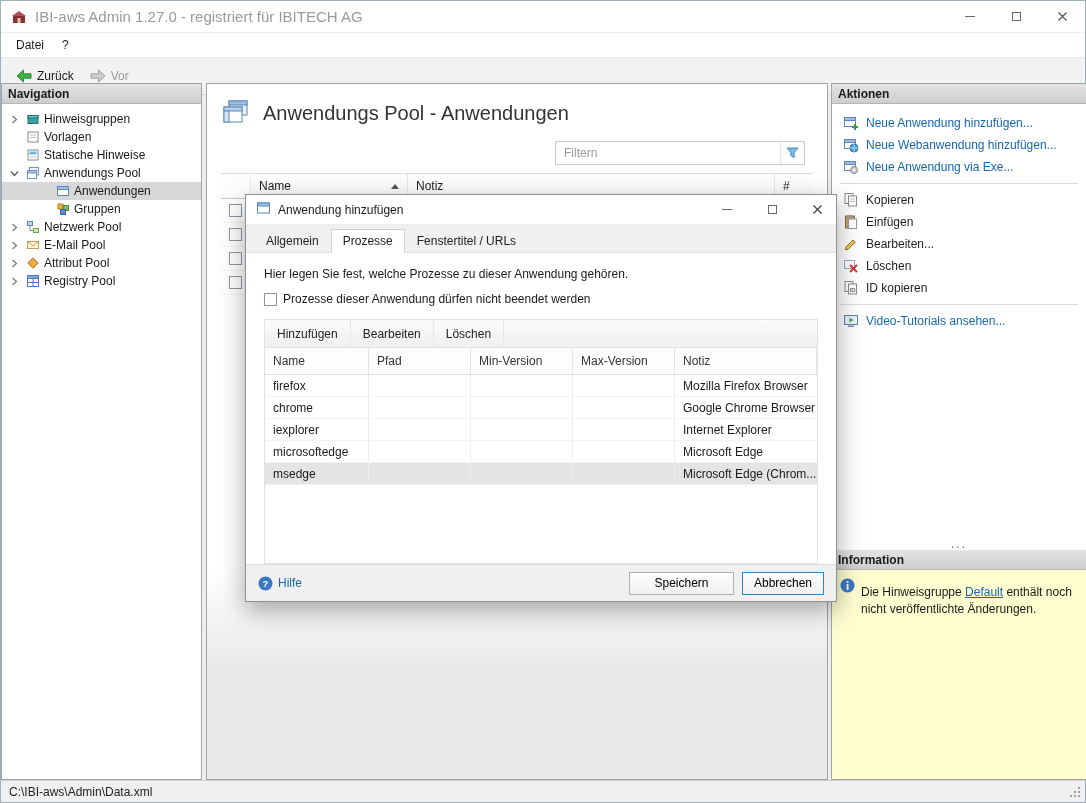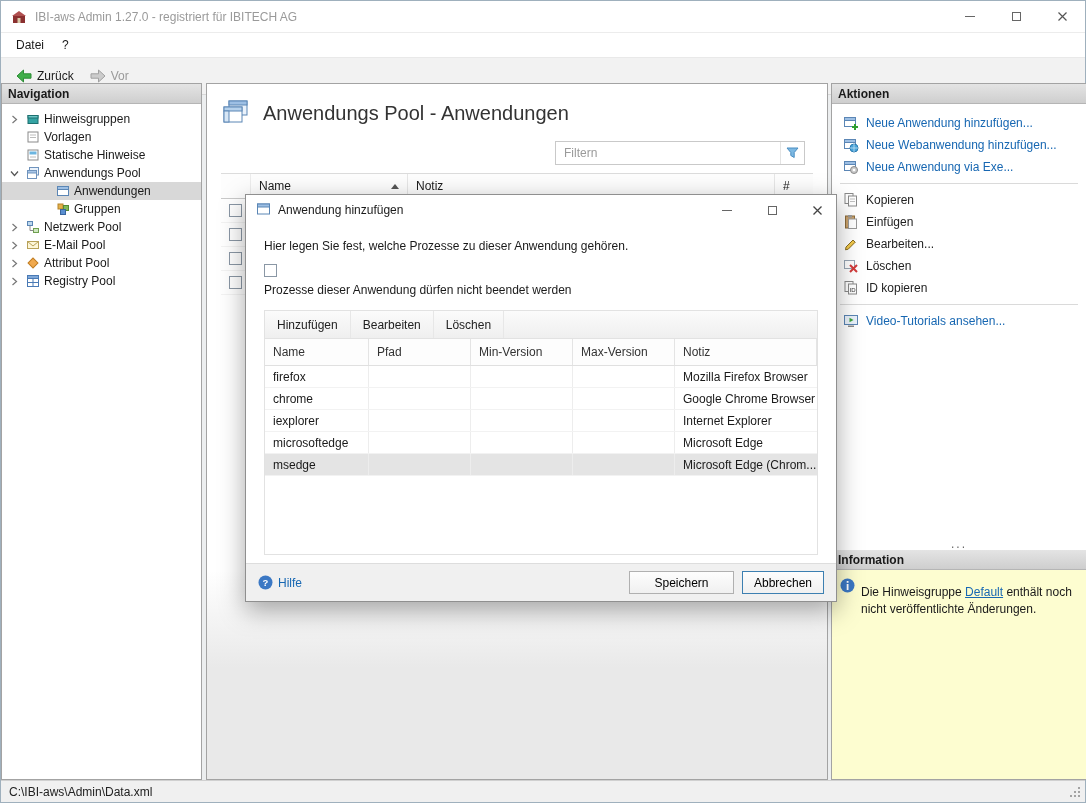--- a/index.html
+++ b/index.html
@@ -3,21 +3,21 @@
 <meta charset="utf-8">
 <style>
   * { margin:0; padding:0; box-sizing:border-box; }
   html,body { width:1086px; height:803px; }
   body { font-family:"Liberation Sans", sans-serif; font-size:12px; color:#1a1a1a; background:#fff; overflow:hidden; }
   .window { position:relative; width:1086px; height:803px; border:1px solid #9fb0bd; background:#eceeef; }
 
   
   .titlebar { height:32px; background:#fff; display:flex; align-items:center; border-bottom:1px solid #ececec; }
   .app-icon { margin:0 8px 0 10px; display:flex; }
-  .win-title { flex:1; color:#9a9a9a; font-size:12px; }
+  .win-title { flex:1; color:#9a9a9a; font-size:15px; }
   .win-btns { display:flex; height:100%; }
   .win-btn { width:46px; height:100%; display:flex; align-items:center; justify-content:center; }
   .glyph-min { width:10px; height:1px; background:#666; }
   .glyph-max { width:9px; height:9px; border:1px solid #666; }
 
   
   .menubar { height:24px; background:#fff; display:flex; align-items:stretch; padding-left:6px; }
   .menu-item { padding:0 9px; display:flex; align-items:center; }
   .toolbar { height:38px; background:#f2f2f2; border-top:1px solid #e9e9e9; border-bottom:1px solid #d8d8d8; display:flex; align-items:center; padding-left:8px; gap:2px; }
   .tb-btn { display:flex; align-items:center; gap:5px; padding:2px 7px; }
@@ -79,21 +79,21 @@
   
   .dialog { position:absolute; left:244px; top:193px; width:592px; height:408px; background:#f0f0f0; border:1px solid #8f8f8f; box-shadow:0 8px 24px rgba(0,0,0,.35); z-index:10; display:flex; flex-direction:column; }
   .dlg-titlebar { height:30px; background:#fff; display:flex; align-items:center; padding-left:10px; gap:7px; }
   .dlg-title { flex:1; }
   .dlg-btn { width:38px; height:100%; display:flex; align-items:center; justify-content:center; }
   .tabs { display:flex; background:#f0f0f0; padding:4px 8px 0 8px; border-bottom:1px solid #dcdcdc; }
   .tab { padding:4px 11px 5px; color:#222; border:1px solid transparent; border-bottom:none; position:relative; top:1px; }
   .tab.active { background:#fff; border-color:#d0d0d0; }
   .dlg-content { flex:1; background:#fff; padding:14px 18px 0 18px; }
   .dlg-desc { margin-bottom:11px; }
-  .cb-row { display:flex; align-items:flex-start; gap:6px; margin-bottom:13px;flex-direction:column; }
+  .cb-row { display:flex; align-items:center; gap:6px; margin-bottom:13px; }
   .proc-toolbar { height:29px; background:linear-gradient(#fbfbfb,#efefef); border:1px solid #e2e2e2; display:flex; align-items:stretch; }
   .pt-btn { display:flex; align-items:center; padding:0 12px; color:#222; border-right:1px solid #e7e7e7; }
   .proc-table { border:1px solid #e2e2e2; border-top:none; height:216px; overflow:hidden; background:#fff; }
   .p-row { display:flex; height:22px; align-items:center; border-bottom:1px solid #f2f2f2; }
   .p-row.head { height:27px; background:#fdfdfd; border-bottom:1px solid #e0e0e0; color:#333; }
   .p-row.selected { background:#e4e4e4; }
   .p-cell { padding-left:8px; align-self:stretch; display:flex; align-items:center; border-right:1px solid #ededed; overflow:hidden; white-space:nowrap; }
   .p-row.head .p-cell { border-right:1px solid #e4e4e4; }
   .c-name { width:104px; } .c-pfad { width:102px; } .c-min { width:102px; } .c-max { width:102px; } .c-notiz { flex:1; border-right:none; }
   .dlg-footer { height:38px; background:#f0f0f0; border-top:1px solid #ddd; display:flex; align-items:center; padding:0 12px; gap:8px; }
@@ -470,20 +470,25 @@
         </div>
       <div class="dlg-btn">
           <span class="glyph-max"></span>
         </div>
       <div class="dlg-btn">
           <svg width="11" height="11">
             <path d="M1.5 1.5 L9.5 9.5 M9.5 1.5 L1.5 9.5" stroke="#444" stroke-width="1.3"></path>
           </svg>
         </div>
     </div>
+    <div class="tabs">
+      <div class="tab">Allgemein</div>
+      <div class="tab active">Prozesse</div>
+      <div class="tab">Fenstertitel / URLs</div>
+    </div>
     <div class="dlg-content">
       <div class="dlg-desc">Hier legen Sie fest, welche Prozesse zu dieser Anwendung gehören.</div>
       <div class="cb-row">
         <span class="cb"></span>
         <span>Prozesse dieser Anwendung dürfen nicht beendet werden</span>
       </div>
       <div class="proc-toolbar">
         <div class="pt-btn">Hinzufügen</div>
         <div class="pt-btn">Bearbeiten</div>
         <div class="pt-btn">Löschen</div>

